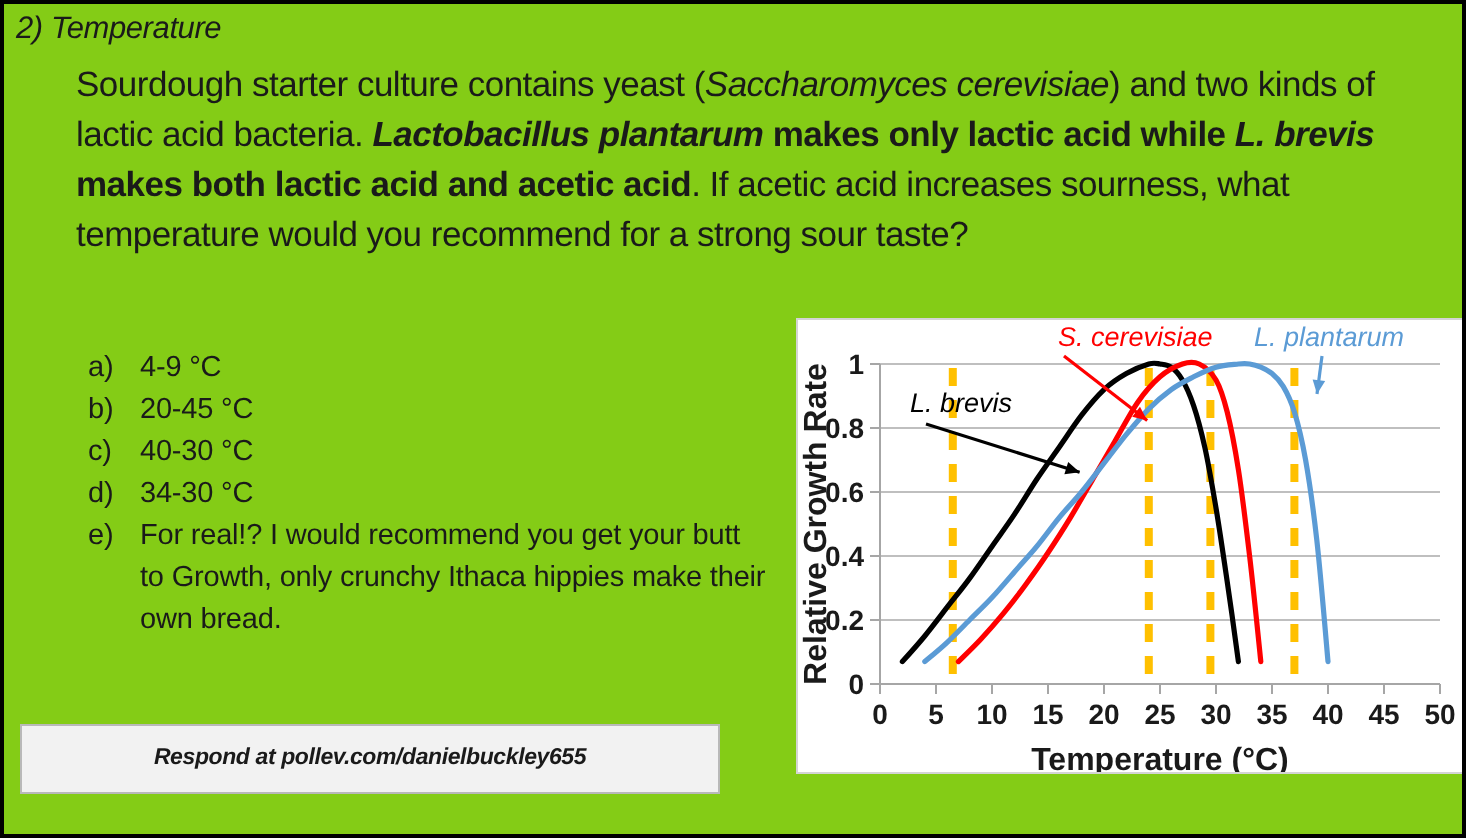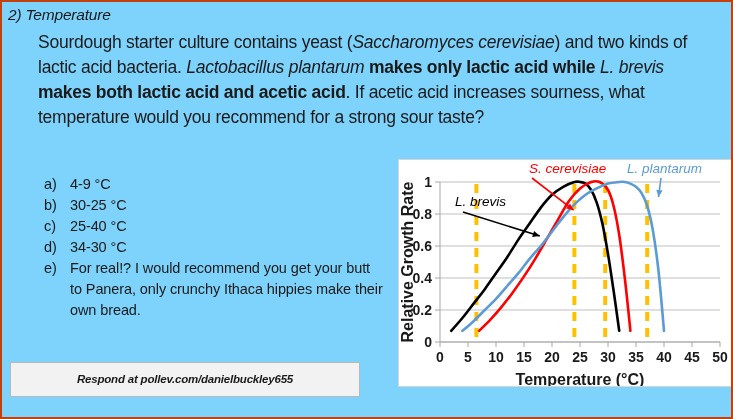--- a/index.html
+++ b/index.html
@@ -3,43 +3,43 @@
 <meta charset="utf-8">
 <style>
   html,body{margin:0;padding:0;background:#ffffff;}
   body{
     width:733px;height:419px;position:relative;overflow:hidden;
     font-family:"Liberation Sans", sans-serif;
     color:#1a1a1a;
   }
   #slide{
     position:absolute;left:0;top:0;width:733px;height:419px;
-    background:#7dd3fc;
-    border:2px solid #c2410c;
+    background:#84cc16;
+    border:2px solid #000000;
     box-sizing:border-box;
     overflow:hidden;
   }
 
   
   #q-heading{
     position:absolute;left:6px;top:4px;
     font-size:15.5px;font-style:italic;
     letter-spacing:-0.2px;
     white-space:nowrap;
   }
 
   
   #stem{
     position:absolute;left:36px;top:28px;width:672px;
     font-size:17.5px;line-height:25px;
     letter-spacing:-0.25px;
   }
   #stem i{}
   #stem b{font-weight:bold;}
-  #stem b i, #stem i b{font-weight:normal;font-style:italic;}
+  #stem b i, #stem i b{font-weight:bold;font-style:italic;}
 
   
   #answers{
     position:absolute;left:42px;top:172px;width:340px;
     font-size:14.5px;line-height:21px;
     letter-spacing:-0.1px;
   }
   .ans-row{display:flex;align-items:flex-start;}
   .ans-key{width:26px;flex:0 0 26px;}
   .ans-text{flex:1;}
@@ -94,33 +94,33 @@
 
   <div id="stem"><span>Sourdough starter culture contains yeast (</span><i>Saccharomyces cerevisiae</i><span>) and two kinds of lactic acid bacteria. </span><b><i>Lactobacillus plantarum</i></b><b> makes only lactic acid while </b><b><i>L. brevis</i></b><b> makes both lactic acid and acetic acid</b><span>. If acetic acid increases sourness, what temperature would you recommend for a strong sour taste?</span></div>
 
   <div id="answers">
       <div class="ans-row">
         <div class="ans-key">a)</div>
         <div class="ans-text">4-9 °C</div>
       </div>
       <div class="ans-row">
         <div class="ans-key">b)</div>
-        <div class="ans-text">30-25 °C</div>
+        <div class="ans-text">20-45 °C</div>
       </div>
       <div class="ans-row">
         <div class="ans-key">c)</div>
-        <div class="ans-text">25-40 °C</div>
+        <div class="ans-text">40-30 °C</div>
       </div>
       <div class="ans-row">
         <div class="ans-key">d)</div>
         <div class="ans-text">34-30 °C</div>
       </div>
       <div class="ans-row">
         <div class="ans-key">e)</div>
-        <div class="ans-text">For real!? I would recommend you get your butt to Panera, only crunchy Ithaca hippies make their own bread.</div>
+        <div class="ans-text">For real!? I would recommend you get your butt to Growth, only crunchy Ithaca hippies make their own bread.</div>
       </div>
     </div>
 
   <div id="poll-box">
     <div>Respond at pollev.com/danielbuckley655</div>
   </div>
 
   <div id="chart">
     <svg id="chart-svg" width="337" height="228" viewBox="0 0 337 228">
       <g id="g-grid">

